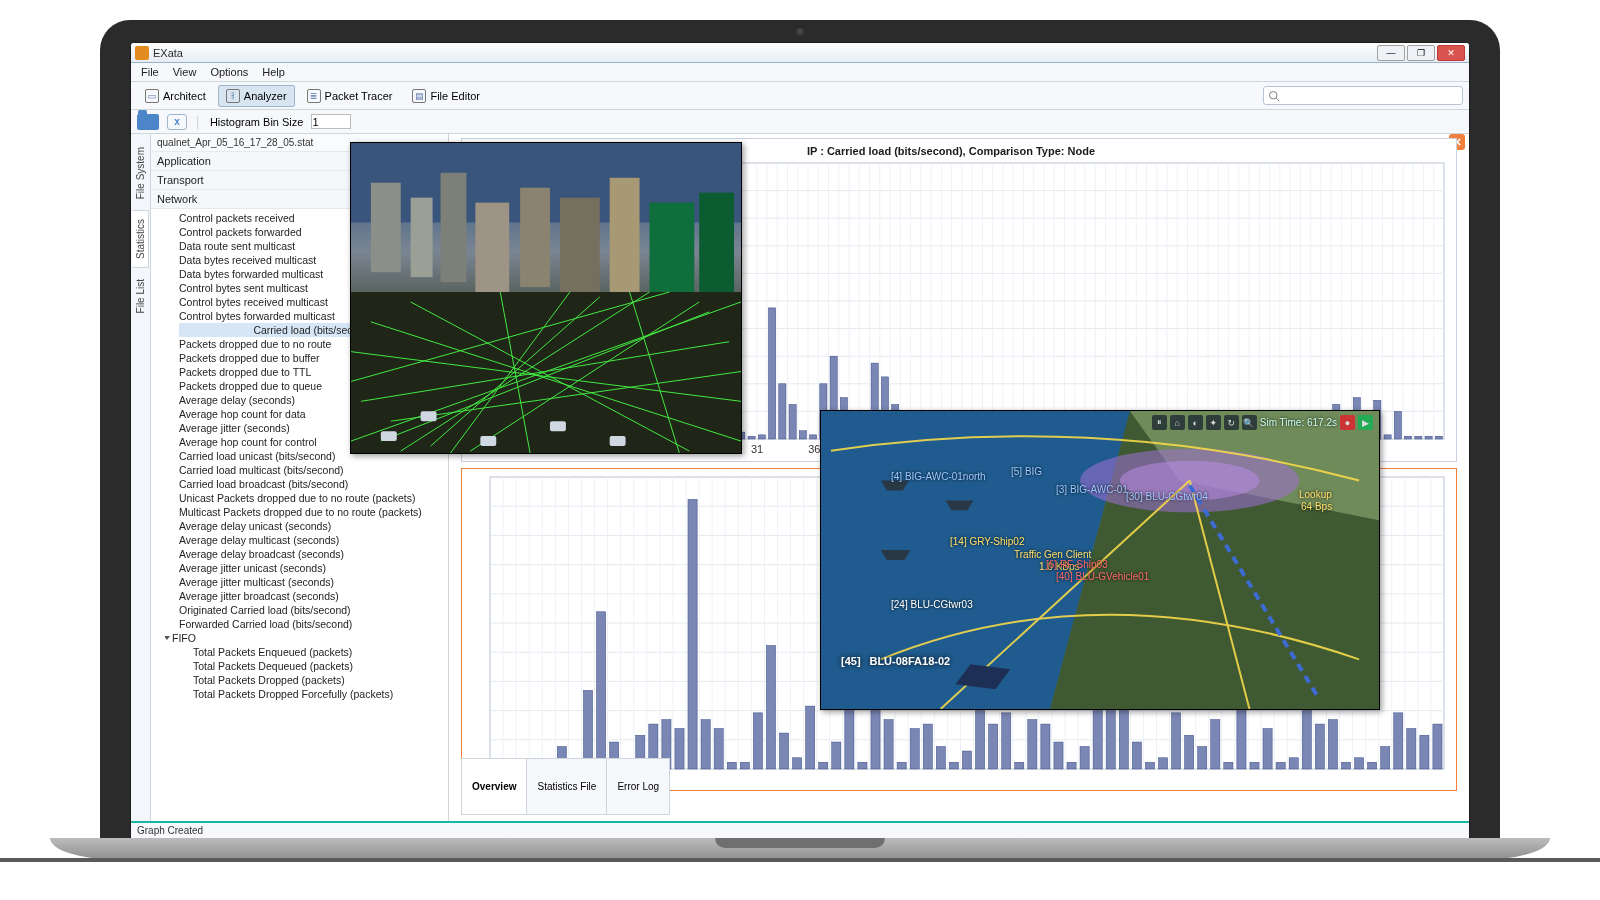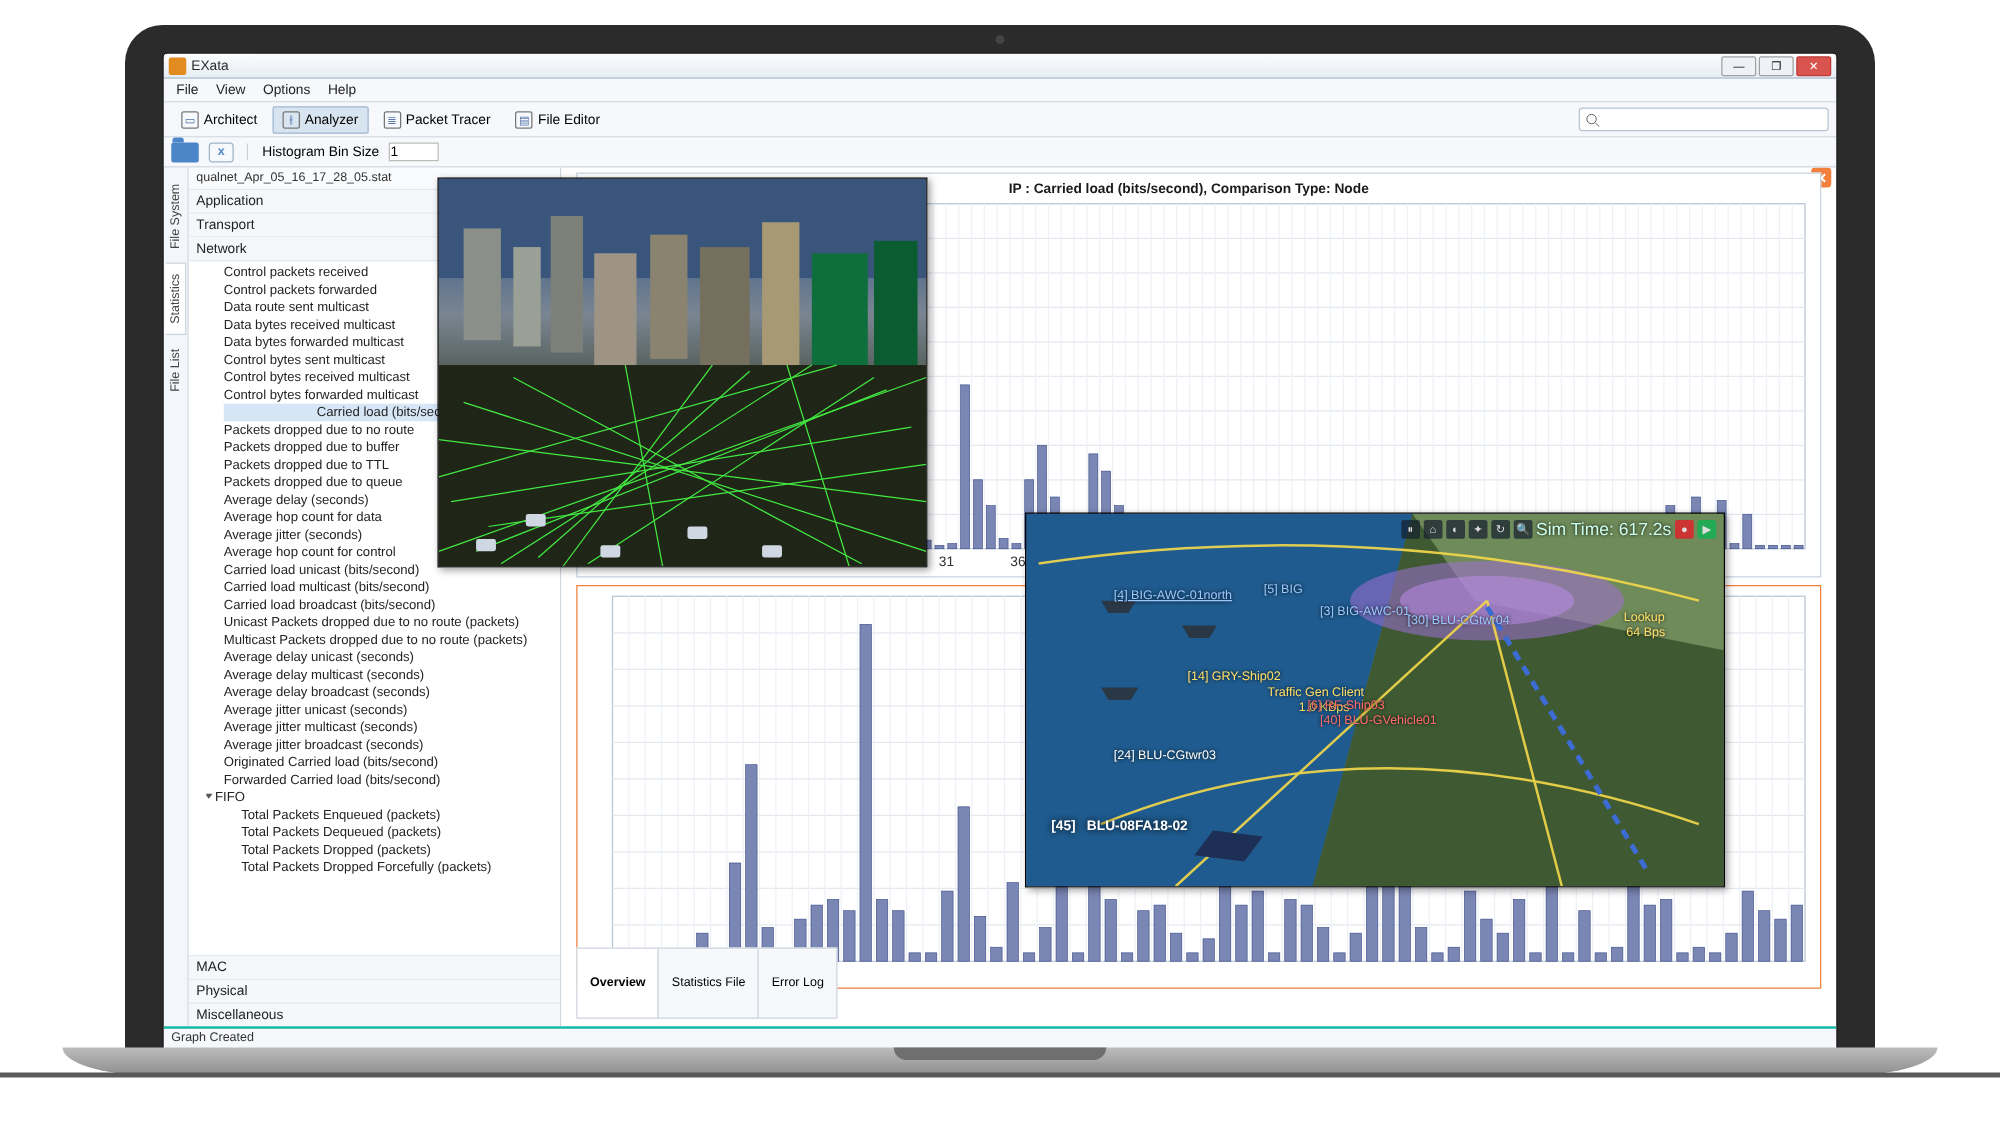--- a/index.html
+++ b/index.html
@@ -205,25 +205,20 @@
             <div class="metric">Average jitter multicast (seconds)</div>
             <div class="metric">Average jitter broadcast (seconds)</div>
             <div class="metric">Originated Carried load (bits/second)</div>
             <div class="metric">Forwarded Carried load (bits/second)</div>
             <div class="metric" style="margin-left: -14px;"><span class="tri"></span>FIFO</div>
             <div class="metric sub">Total Packets Enqueued (packets)</div>
             <div class="metric sub">Total Packets Dequeued (packets)</div>
             <div class="metric sub">Total Packets Dropped (packets)</div>
             <div class="metric sub">Total Packets Dropped Forcefully (packets)</div>
           </div>
-        <div class="bottom-cats">
-          <div class="cat">MAC</div>
-          <div class="cat">Physical</div>
-          <div class="cat">Miscellaneous</div>
-        </div>
       </div>
 
       <div class="main">
         <div class="close-pill">✕</div>
         <div class="chart-host">
           <div class="chart-wrap">
             <div class="chart-title">IP :  Carried load (bits/second), Comparison Type: Node</div>
             <svg class="chart" id="chart0">
                 <rect x="28" y="24" width="954" height="276" fill="#fff" stroke="#b9c4d2"></rect>
                 <line x1="28" y1="51.6" x2="982" y2="51.6" stroke="#e4e9f0"></line>
@@ -673,26 +668,26 @@
 
     <polygon points="150,255 190,260 175,280 135,275" fill="#1e2f55"></polygon>
   </svg>
   <div class="ov-3d-toolbar">
     <div class="ov-tbtn">⏸</div>
     <div class="ov-tbtn">⌂</div>
     <div class="ov-tbtn">◐</div>
     <div class="ov-tbtn">✦</div>
     <div class="ov-tbtn">↻</div>
     <div class="ov-tbtn">🔍</div>
-    <span class="ov-label" style="position:static;font-size:14px;color:#cfe;text-align:right;">Sim Time: 617.2s</span>
+    <span class="ov-label" style="position:static;font-size:10px;color:#cfe;text-align:right;">Sim Time: 617.2s</span>
     <div class="ov-tbtn" style="background:#c33">●</div>
     <div class="ov-tbtn" style="background:#2a5">▶</div>
   </div>
   <div id="ov-labels">
-      <span class="ov-label b" style="left: 70px; top: 60px; text-decoration: underline;">[4] BIG-AWC-01north</span>
+      <span class="ov-label b" style="left: 70px; top: 60px;">[4] BIG-AWC-01north</span>
       <span class="ov-label b" style="left: 190px; top: 55px;">[5] BIG</span>
       <span class="ov-label b" style="left: 235px; top: 73px;">[3] BIG-AWC-01</span>
       <span class="ov-label b" style="left: 305px; top: 80px;">[30] BLU-CGtwr04</span>
       <span class="ov-label y" style="left: 430px; top: 78px;">Lookup</span>
       <span class="ov-label y" style="left: 432px; top: 90px;">64 Bps</span>
       <span class="ov-label y" style="left: 70px; top: 125px; padding-left: 11px;">[14] GRY-Ship02</span>
       <span class="ov-label y" style="left: 145px; top: 138px;">Traffic Gen Client</span>
       <span class="ov-label y" style="left: 170px; top: 150px;">1.0 KBps</span>
       <span class="ov-label r" style="left: 225px; top: 148px;">[6] RF-Ship03</span>
       <span class="ov-label r" style="left: 235px; top: 160px;">[40] BLU-GVehicle01</span>

